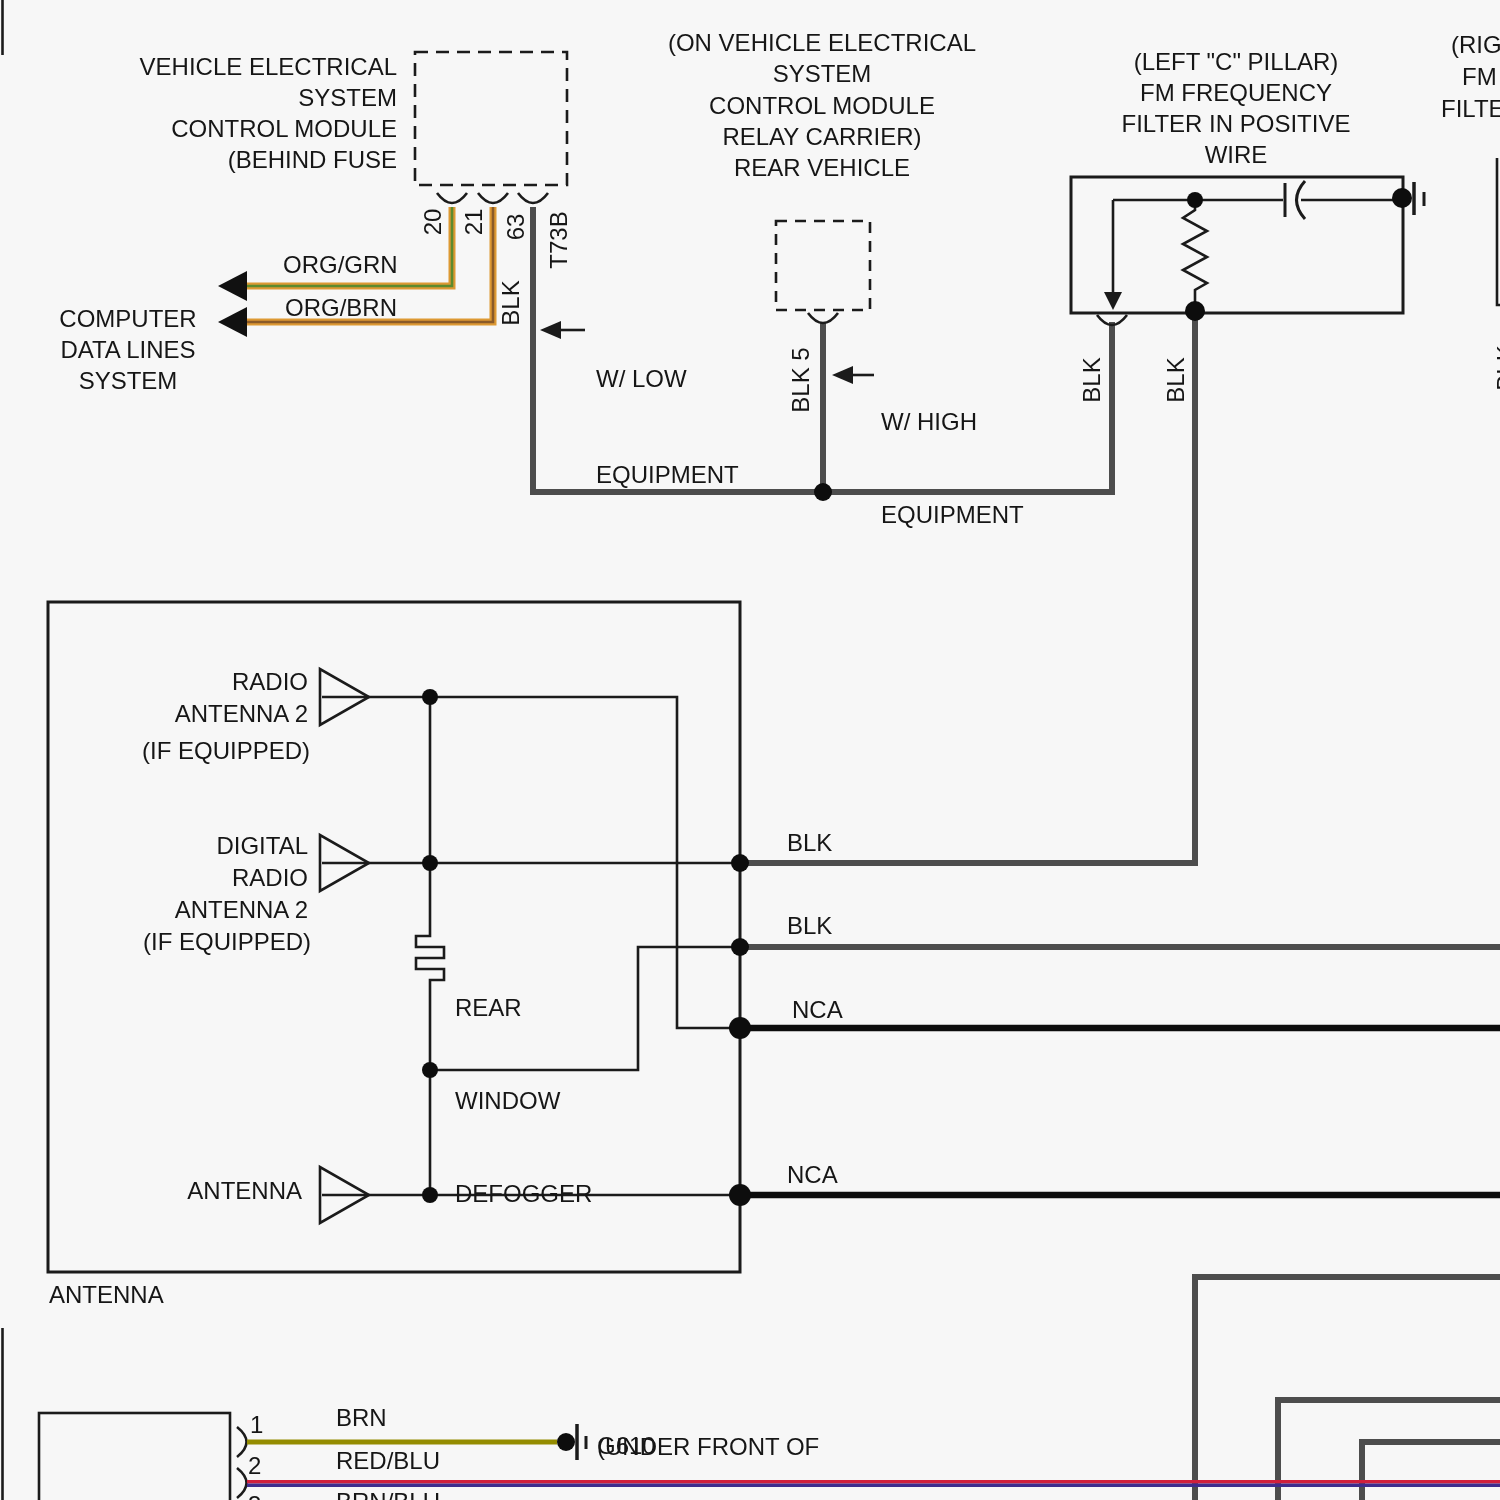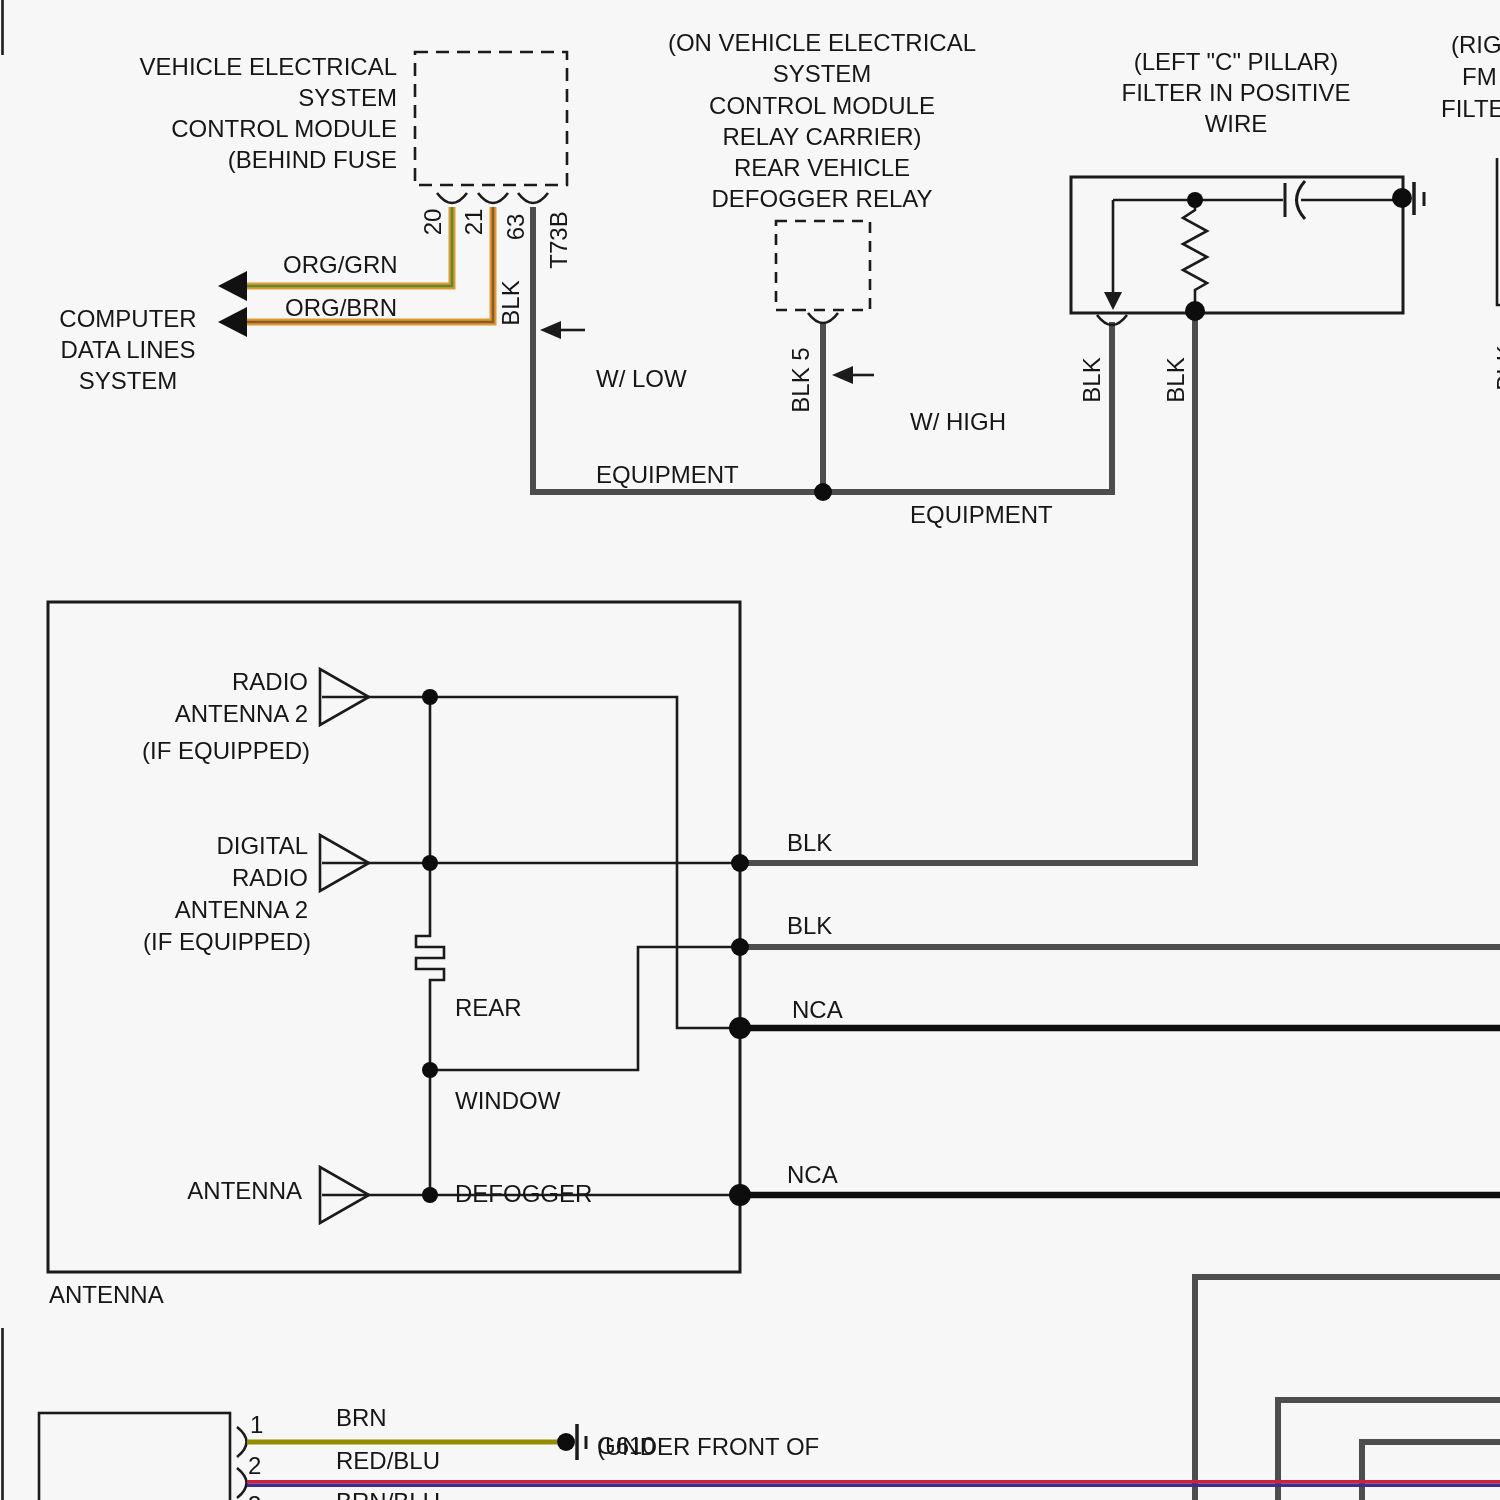--- a/index.html
+++ b/index.html
@@ -146,37 +146,37 @@
     <div>DATA LINES</div>
     <div>SYSTEM</div>
   </div>
   <div class="t" style="left:283px;top:249px;">ORG/GRN</div>
   <div class="t" style="left:285px;top:292px;">ORG/BRN</div>
 
   <div class="t" style="left:596px;top:299px;line-height:32px;">
     <div>W/ LOW</div>
     <div>EQUIPMENT</div>
   </div>
-  <div class="t" style="left:881px;top:344px;margin-left:29px;">
+  <div class="t" style="left:881px;top:344px;">
     <div>W/ HIGH</div>
     <div>EQUIPMENT</div>
   </div>
 
   <div class="t tc" style="left:650px;top:27px;width:344px;line-height:31.3px;">
     <div>(ON VEHICLE ELECTRICAL</div>
     <div>SYSTEM</div>
     <div>CONTROL MODULE</div>
     <div>RELAY CARRIER)</div>
     <div>REAR VEHICLE</div>
-    <div>DEFOGGER RELAY</div>
   </div>
   <div class="rot" style="left:801px;top:380px;">BLK 5</div>
 
   <div class="t tc" style="left:1081px;top:46px;width:310px;">
     <div>(LEFT "C" PILLAR)</div>
+    <div>FM FREQUENCY</div>
     <div>FILTER IN POSITIVE</div>
     <div>WIRE</div>
   </div>
   <div class="rot" style="left:1092px;top:380px;">BLK</div>
   <div class="rot" style="left:1176px;top:380px;">BLK</div>
 
   <div class="t" style="left:1451px;top:29px;">(RIG</div>
   <div class="t" style="left:1462px;top:61px;">FM</div>
   <div class="t" style="left:1441px;top:93px;">FILTE</div>
   <div class="rot" style="left:1506px;top:368px;">BLK</div>

